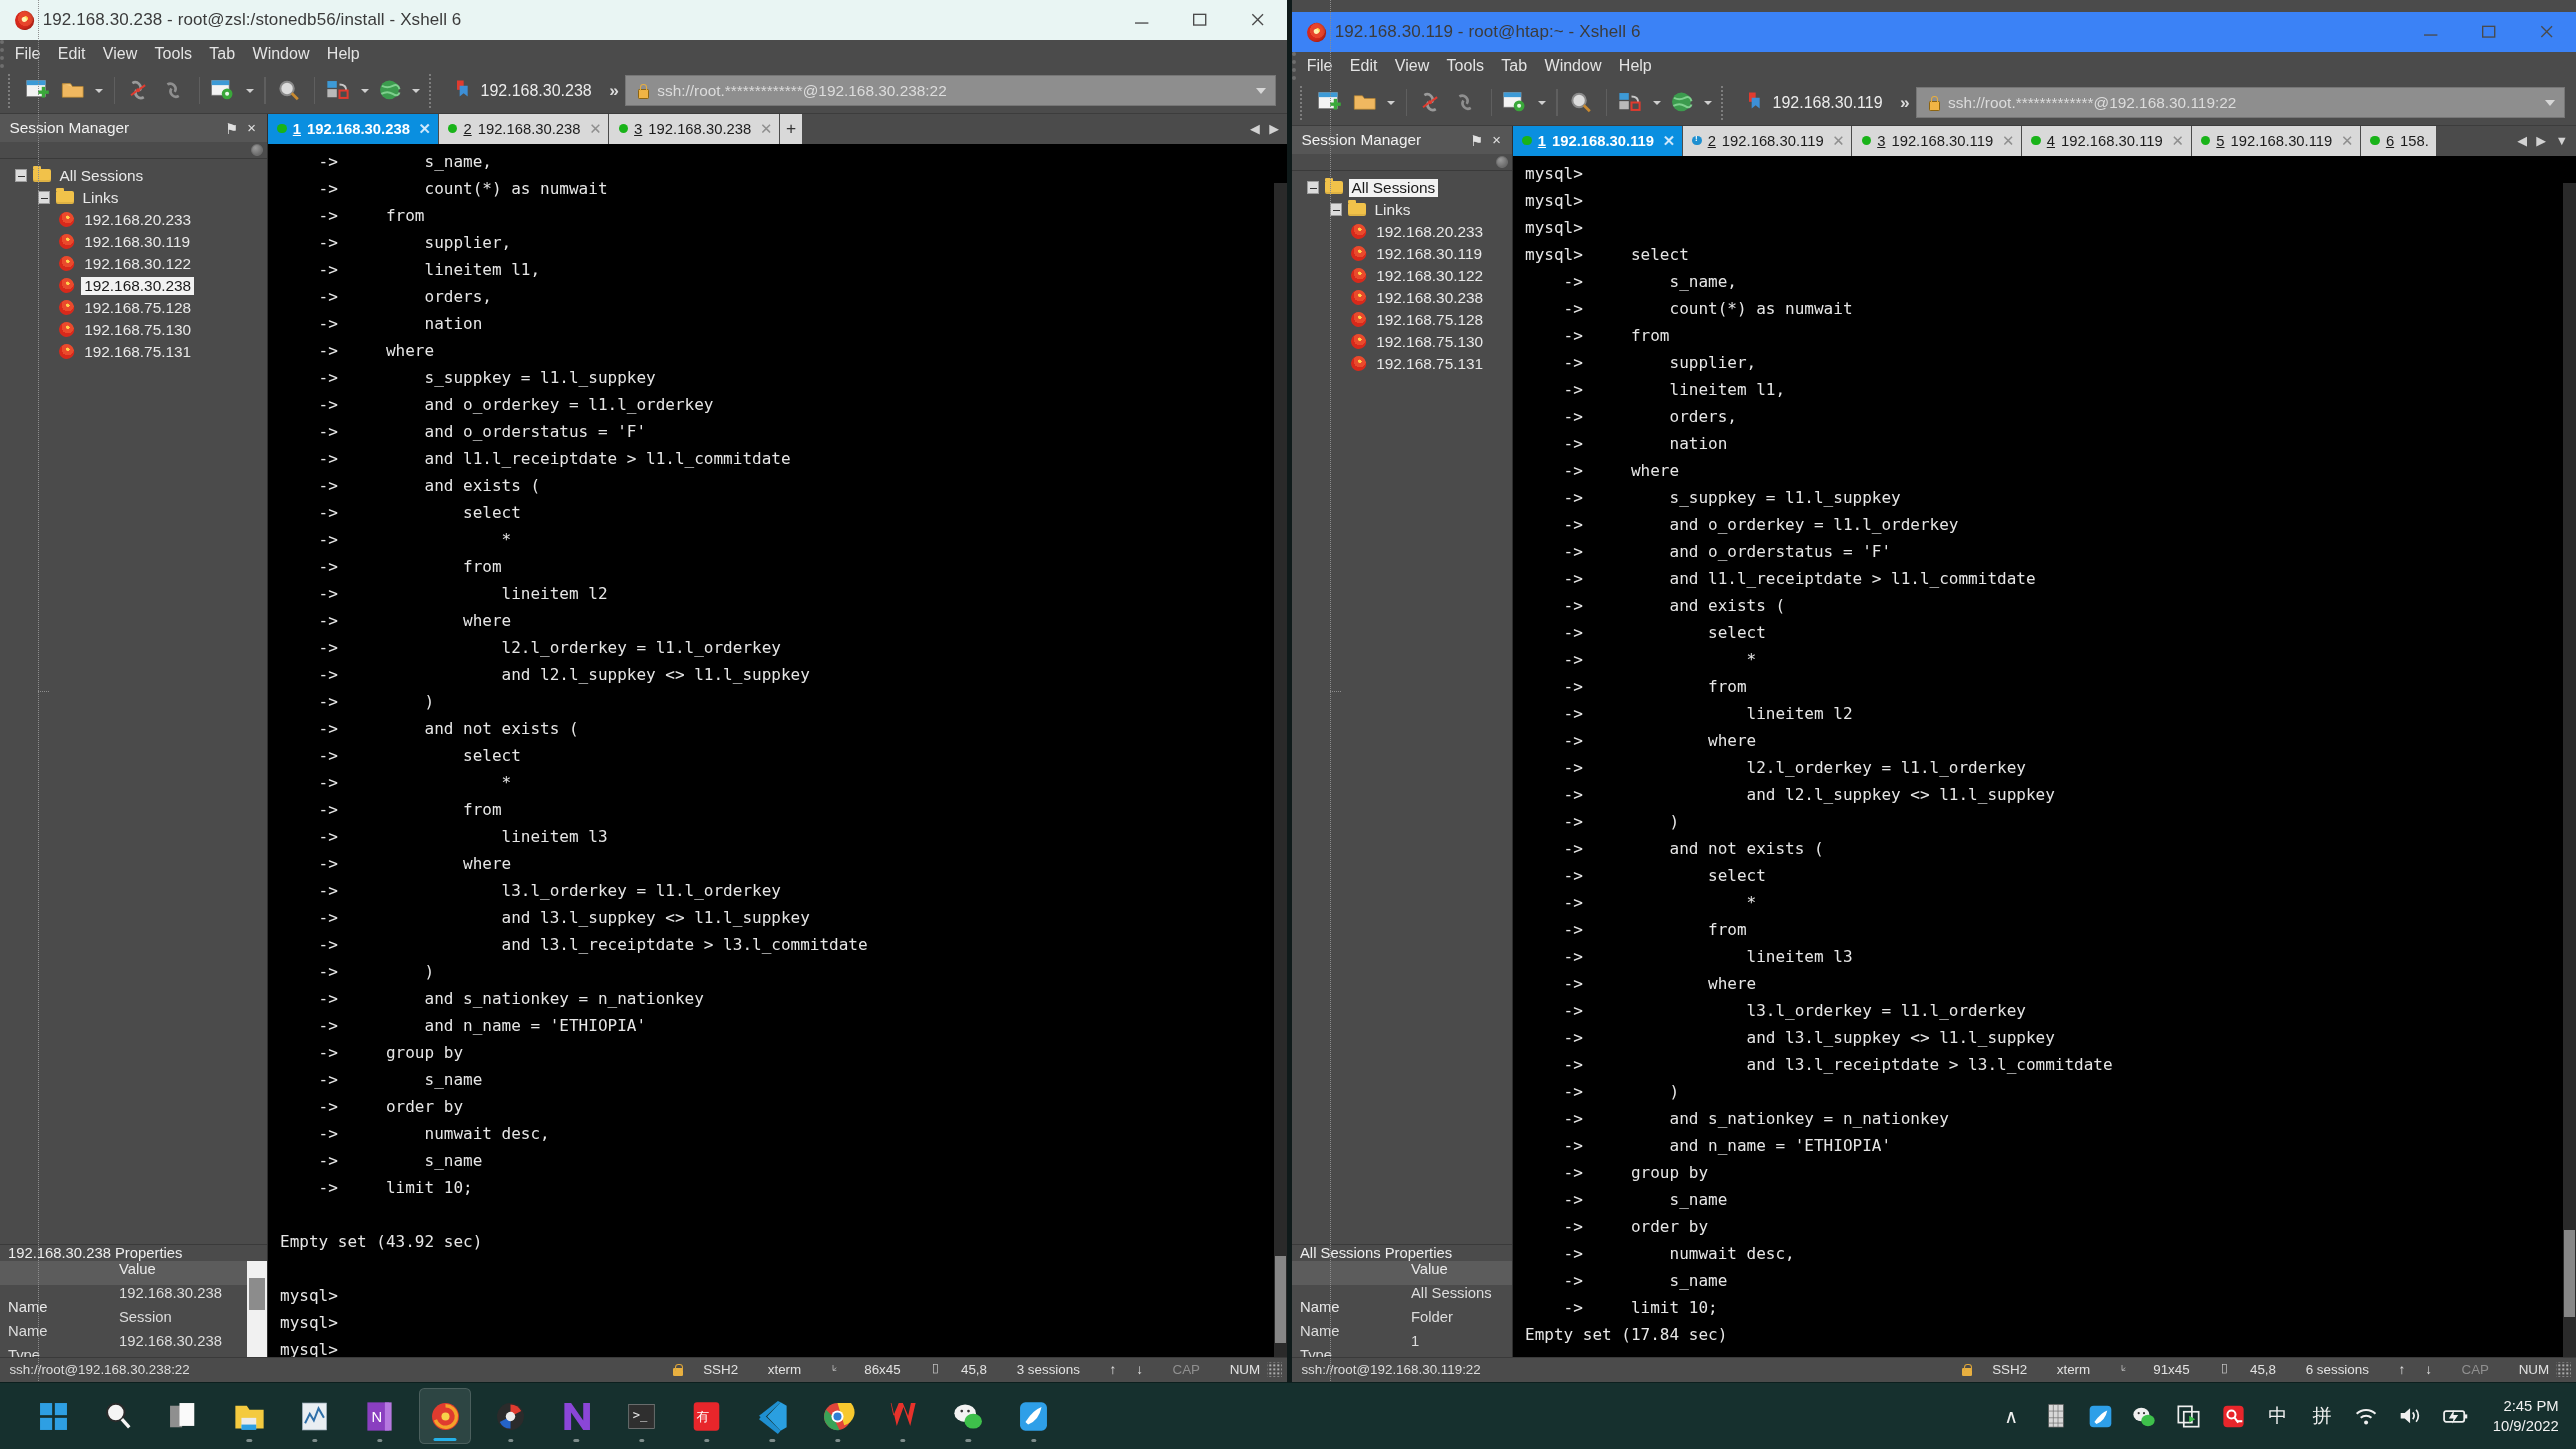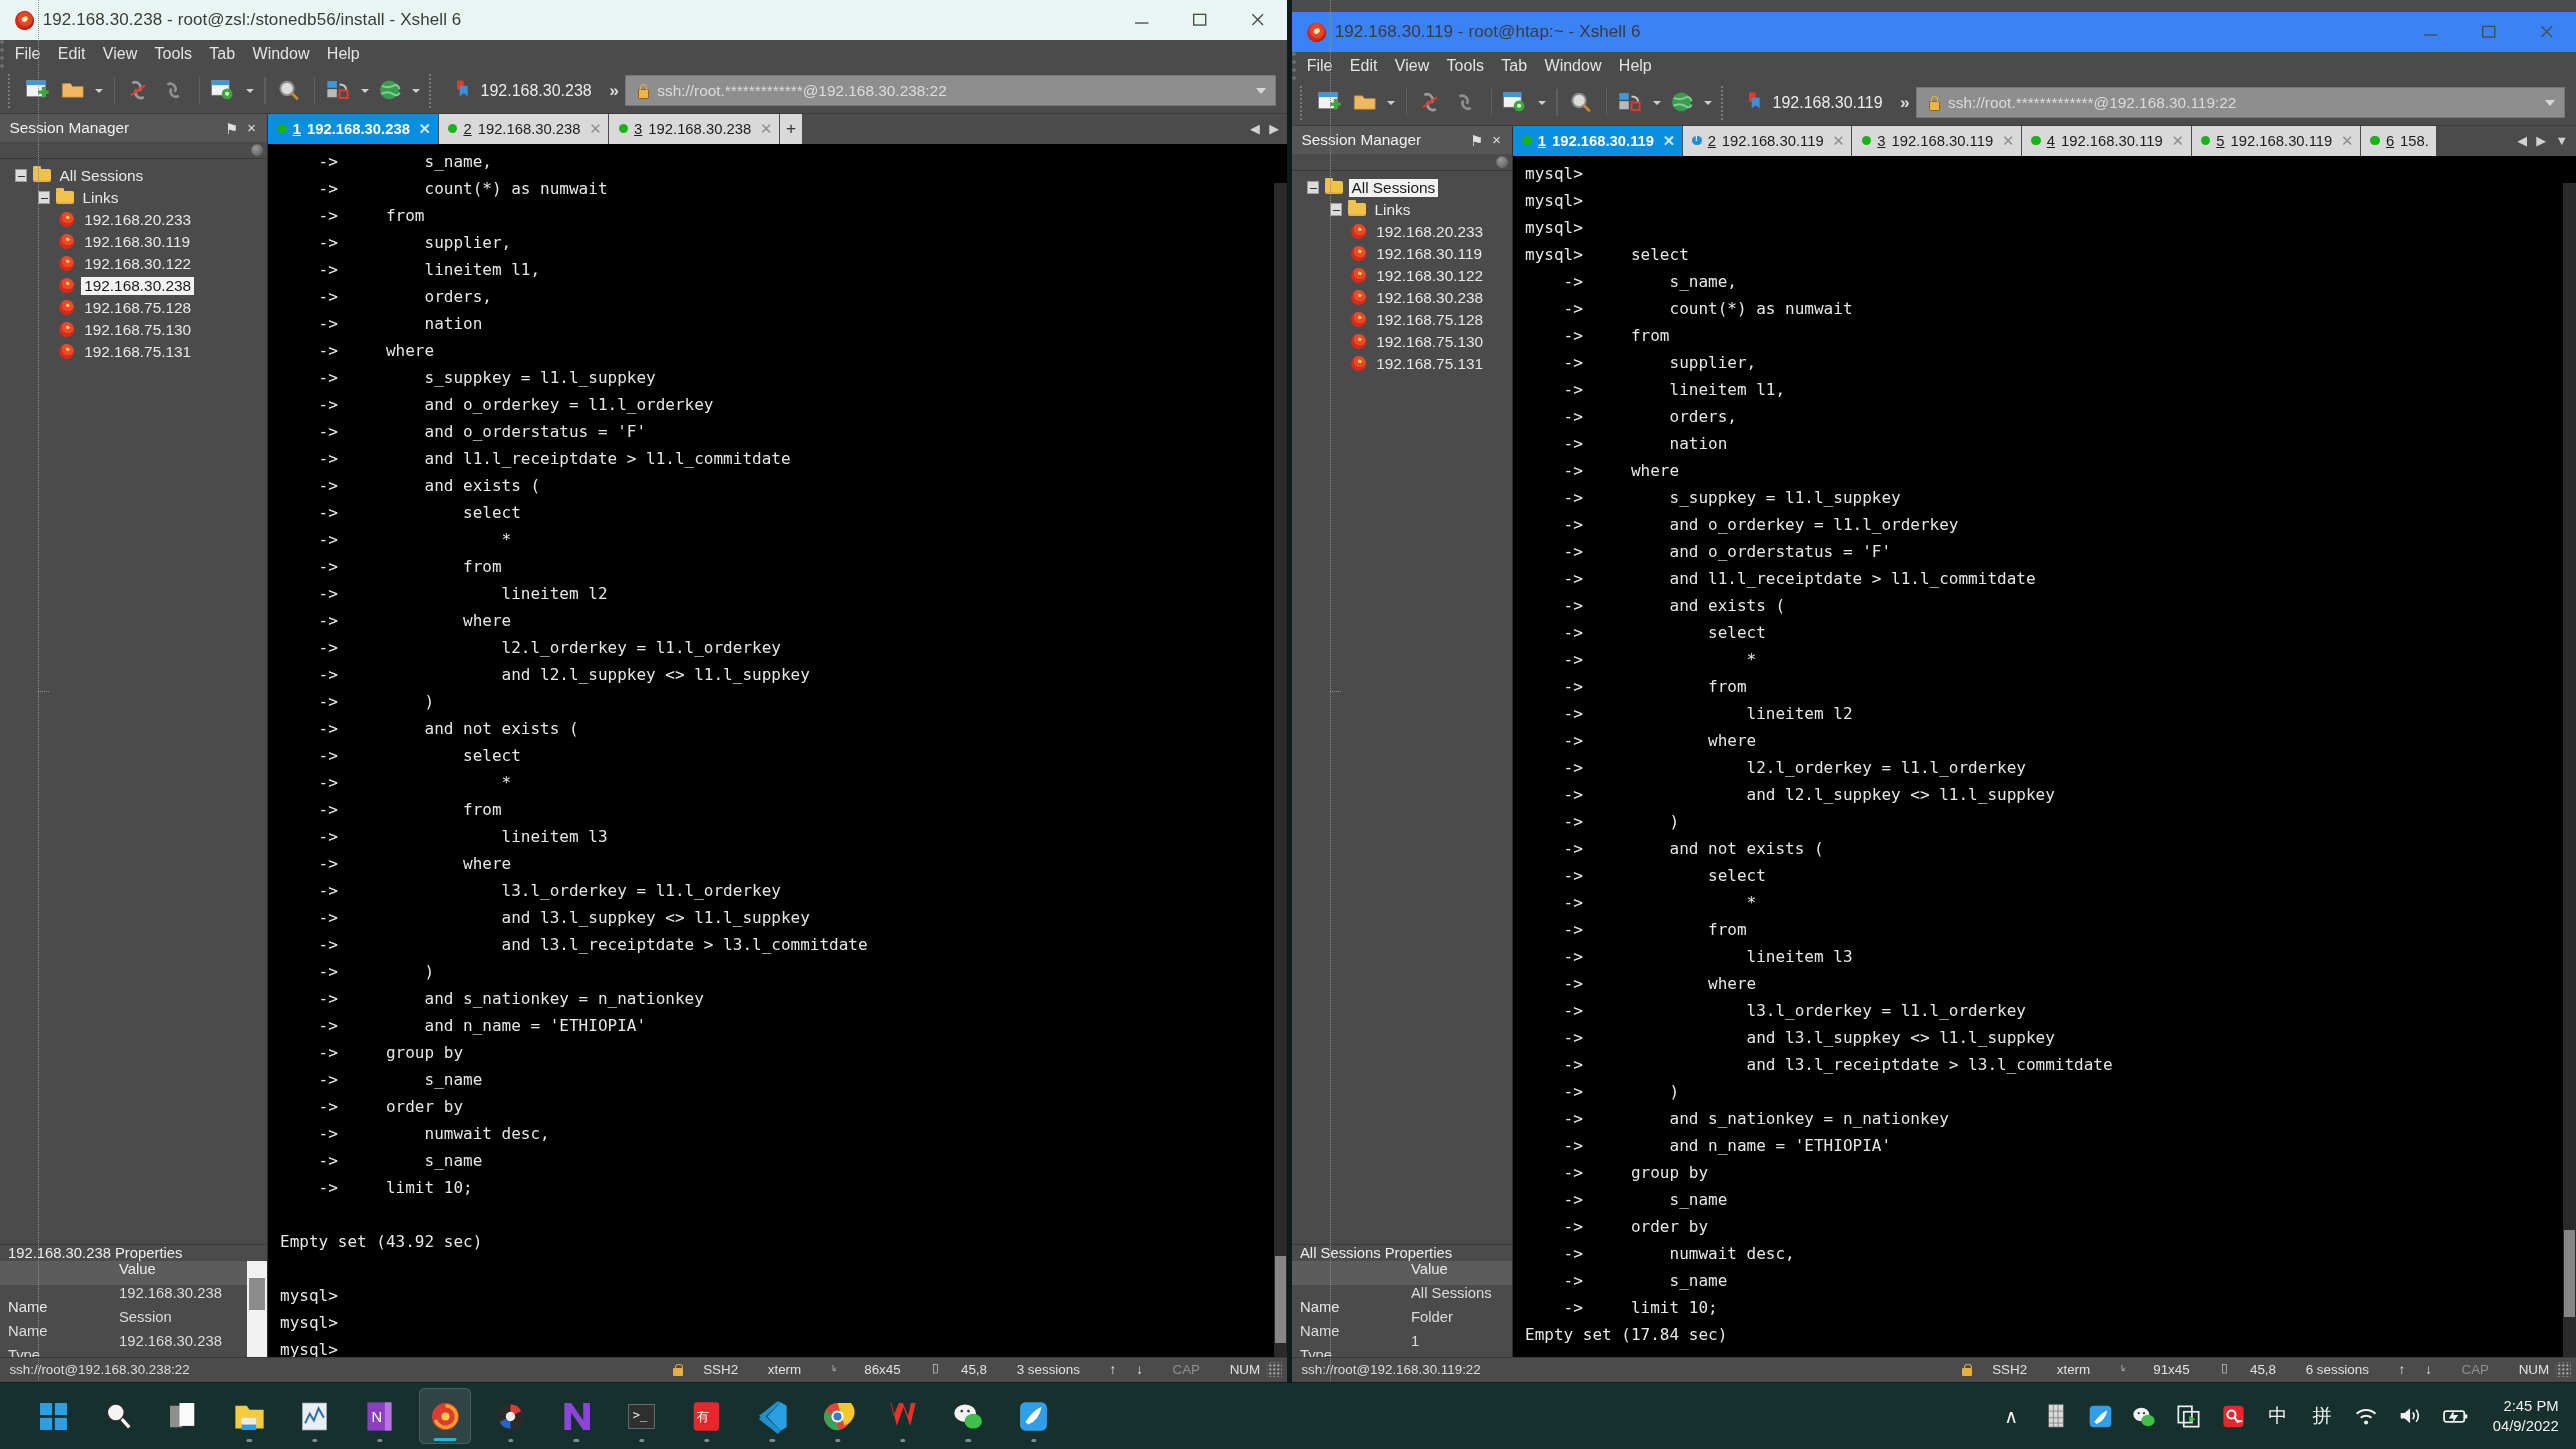--- a/index.html
+++ b/index.html
@@ -1087,19 +1087,19 @@
       </div>
       <div class="tray-ico">
         <svg width="27" height="21.5" viewBox="0 0 40 32">
             <rect x="3" y="9" width="30" height="16" rx="3" fill="none" stroke="#f0f0f0" stroke-width="2.6"></rect>
             <rect x="34" y="14" width="3.5" height="6" fill="#f0f0f0"></rect>
             <path d="M18 7l-8 13h7l-2 8 9-13h-7z" fill="#f0f0f0"></path>
           </svg>
       </div>
       <div class="clock">
         <div>2:45 PM</div>
-        <div>04/9/2022</div>
+        <div>10/9/2022</div>
       </div>
     </div>
   </div>
 
 </div>
 
 
 </body></html>

